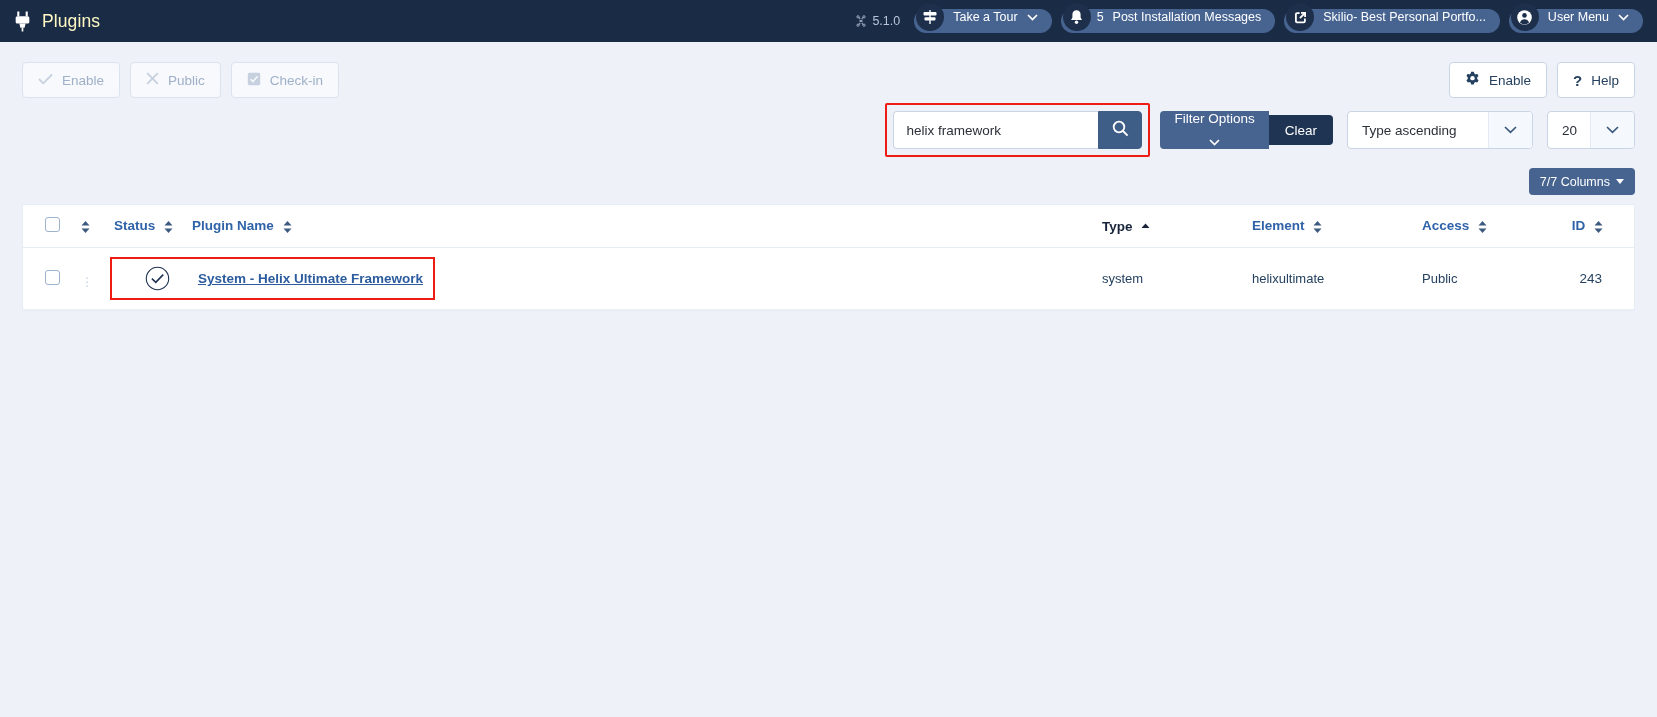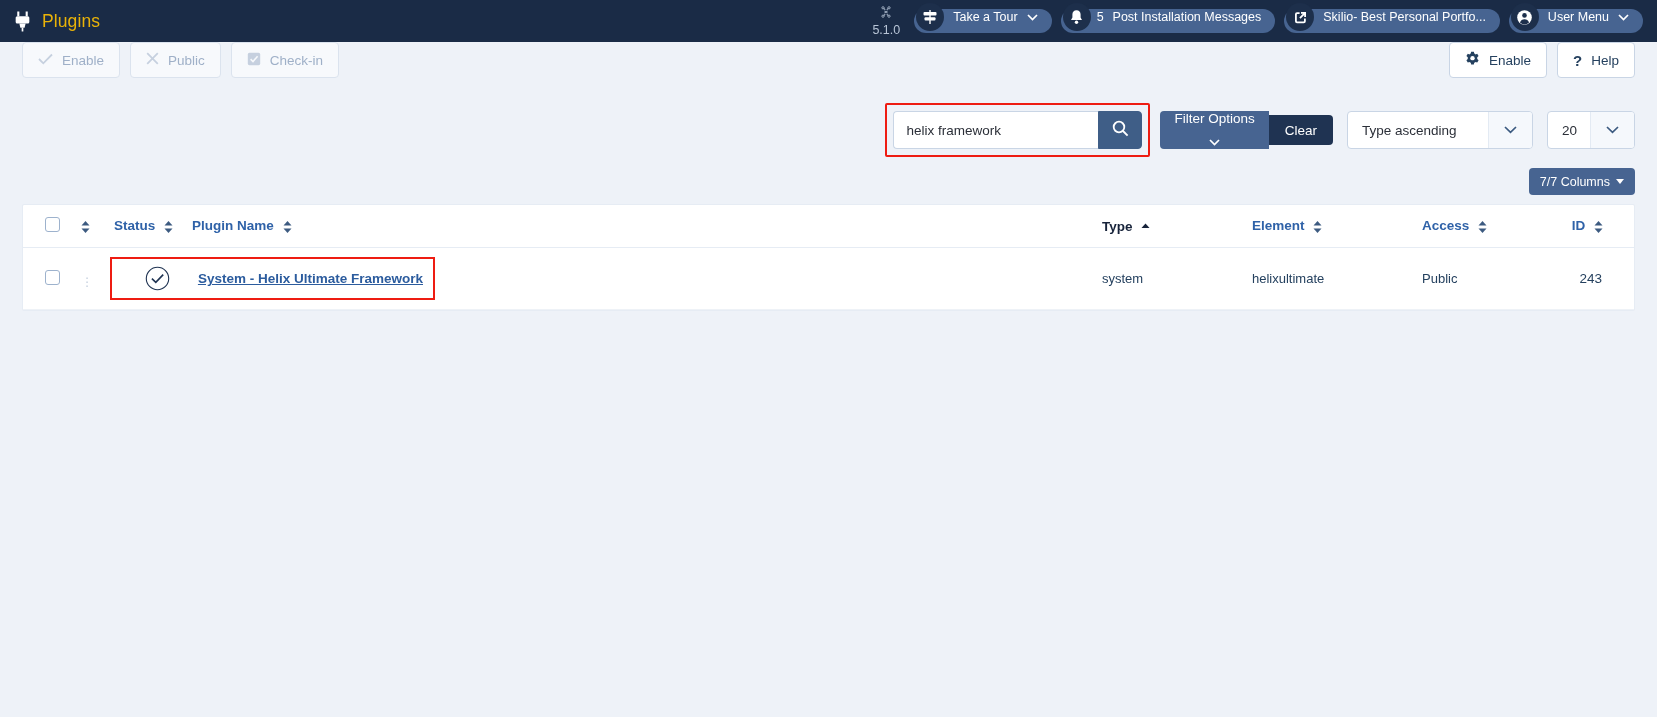--- a/index.html
+++ b/index.html
@@ -22,37 +22,36 @@
     color: #ffffff;
   }
   .brand {
     display: flex;
     align-items: center;
     gap: 11px;
   }
   .brand-icon { width: 17px; height: 21px; display: block; }
   .brand-title {
     font-size: 17.5px;
-    color: #eab308;
+    color: #fef9c3;
     letter-spacing: .1px;
   }
   .topbar-right {
     margin-left: auto;
     display: flex;
     align-items: center;
     gap: 9px;
   }
   .version {
     display: flex;
     align-items: center;
     gap: 5px;
     font-size: 12.5px;
     color: #b7c4d6;
     margin-right: 5px;
-    flex-direction: column;
   }
   .joomla-mark { width: 12px; height: 12px; display: block; opacity: .85; }
   .pill {
     height: 24px;
     border-radius: 16px;
     background: #476491;
     display: flex;
     align-items: center;
     padding: 0 14px 8px 2px;
     color: #ffffff;
@@ -87,21 +86,21 @@
     margin-left: 9px;
     display: inline-block;
   }
   .pill-label { line-height: 1; }
 
   
   .toolbar {
     height: 56px;
     padding: 0 22px;
     display: flex;
-    align-items: flex-start;
+    align-items: flex-end;
     background: #eef2f8;
   }
   .btn {
     height: 36px;
     border: 1px solid #c9d5e5;
     border-radius: 4px;
     background: #ffffff;
     display: inline-flex;
     align-items: center;
     gap: 9px;

